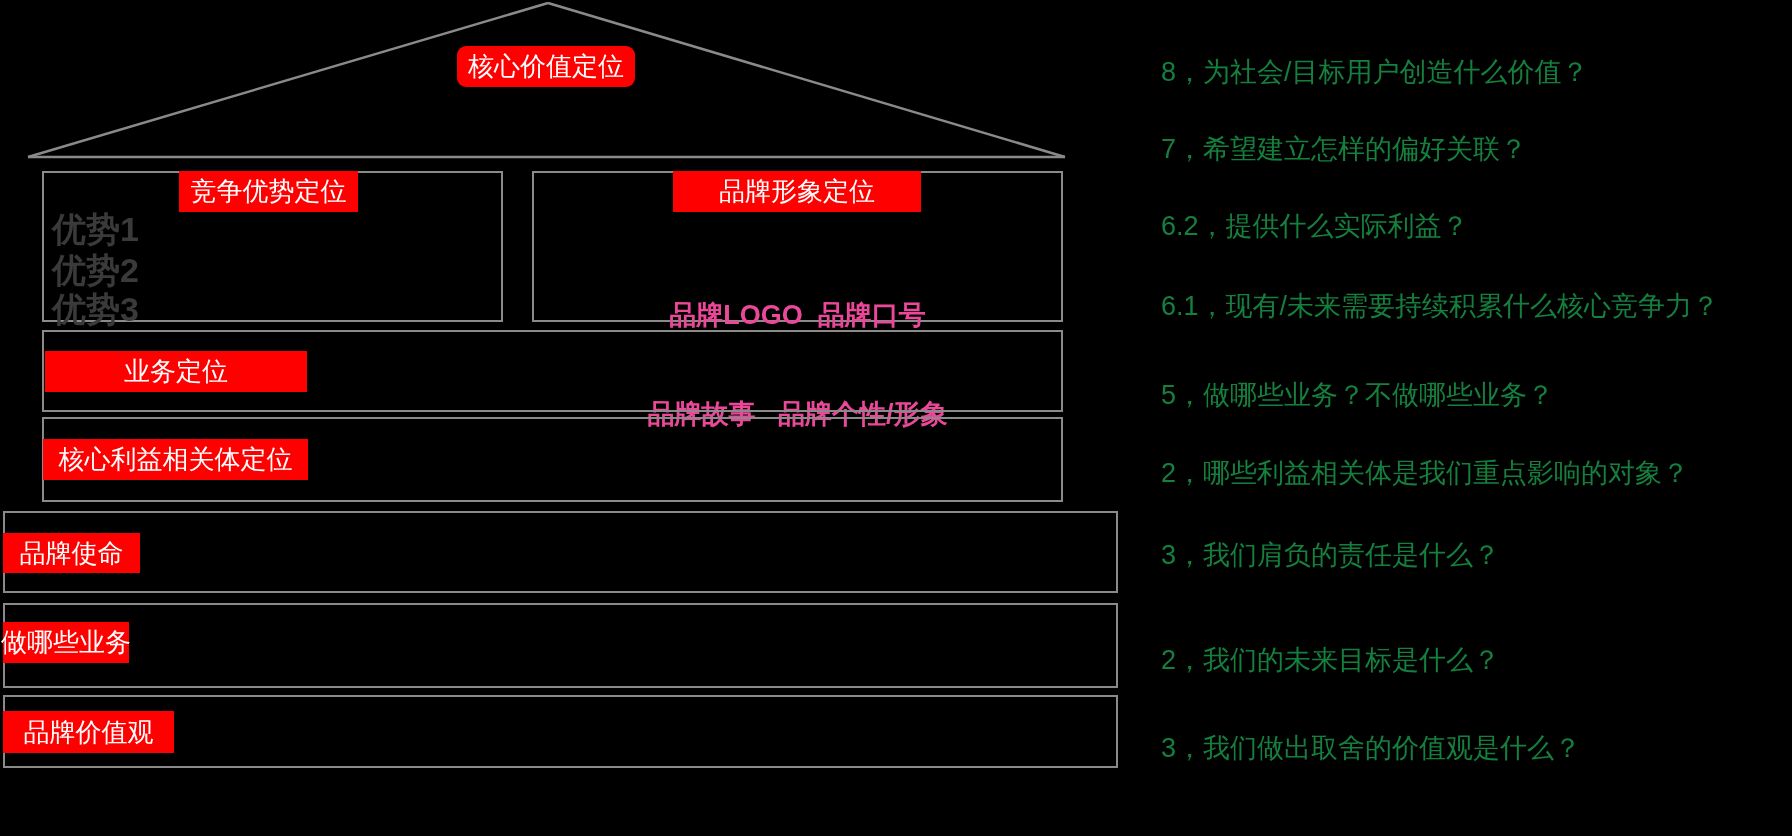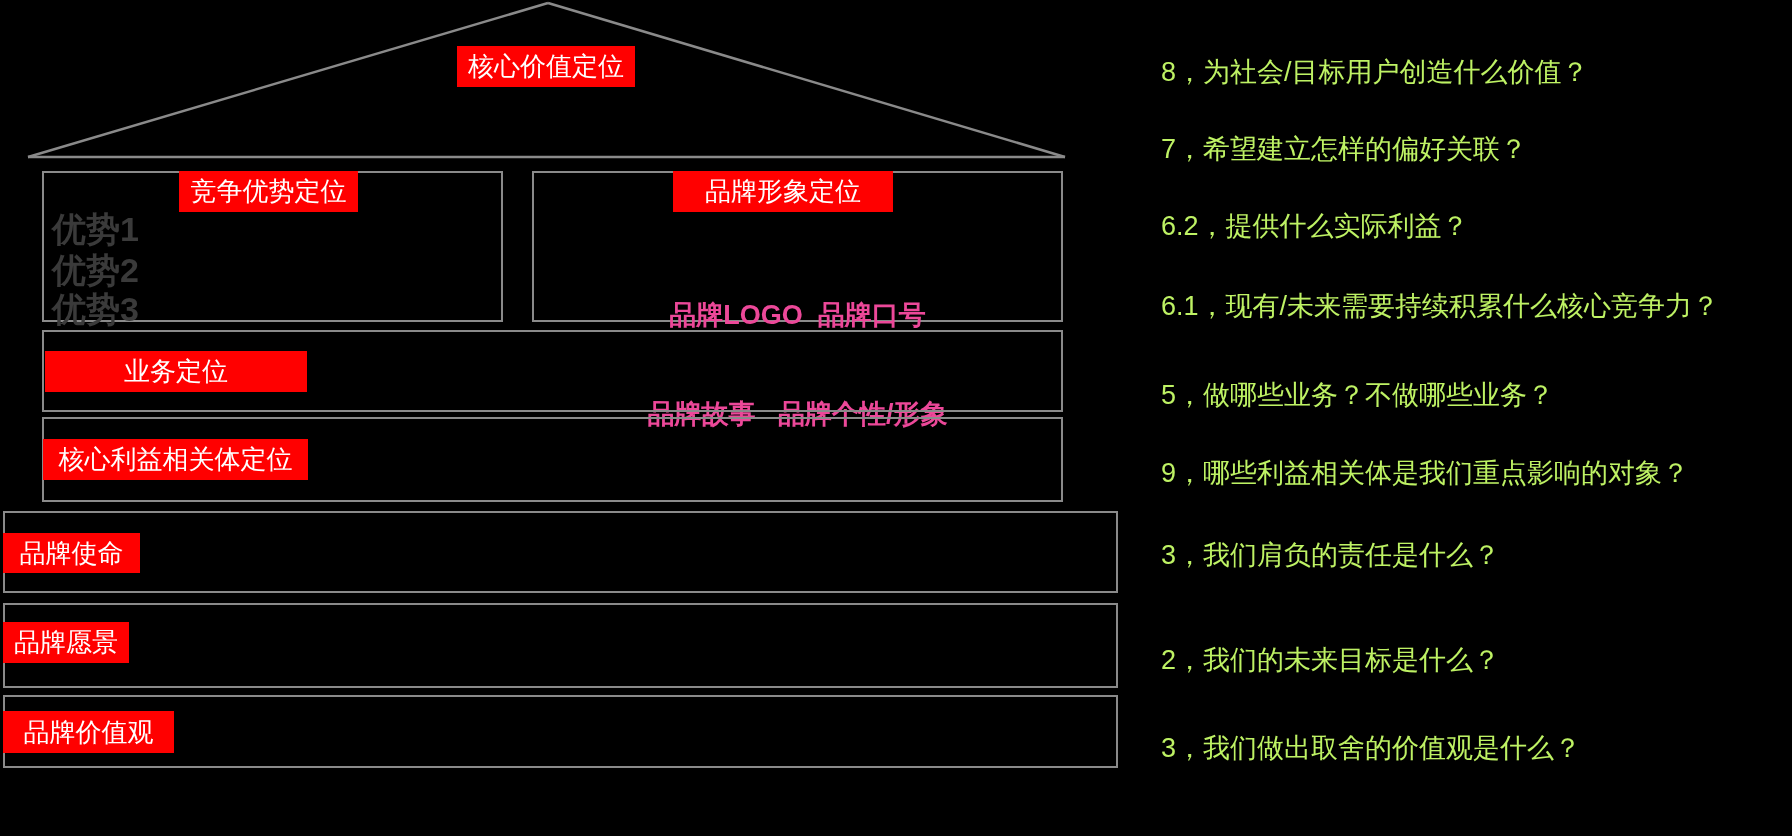--- a/index.html
+++ b/index.html
@@ -23,23 +23,23 @@
     color:#ffffff;
     font-size:26px;
     font-weight:500;
     display:flex;
     align-items:center;
     justify-content:center;
     box-sizing:border-box;
     white-space:nowrap;
   }
   
-  .lbl-core       {left:457px; top:46px;  width:178px; height:41px;}
+  .lbl-core       {left:457px; top:46px;  width:178px; height:41px;border-radius:9px;}
   .lbl-competitive{left:179px; top:171px; width:179px; height:41px;}
-  .lbl-image      {left:673px; top:171px; width:220px; height:41px;}
+  .lbl-image      {left:673px; top:171px; width:248px; height:41px;}
   .lbl-business   {left:45px;  top:351px; width:262px; height:41px;}
   .lbl-stakeholder{left:43px;  top:439px; width:265px; height:41px;}
   .lbl-mission    {left:3px;   top:533px; width:137px; height:40px;}
   .lbl-vision     {left:3px;   top:622px; width:126px; height:41px;}
   .lbl-values     {left:3px;   top:711px; width:171px; height:42px;}
   
   .box-competitive{left:42px;  top:171px; width:461px;  height:151px;}
   .box-image      {left:532px; top:171px; width:531px;  height:151px;}
   .box-business   {left:42px;  top:330px; width:1021px; height:82px;}
   .box-stakeholder{left:42px;  top:417px; width:1021px; height:85px;}
@@ -63,21 +63,21 @@
     text-align:center;
     color:#ec4899;
     font-size:27px;
     font-weight:700;
     line-height:33px;
     white-space:pre;
   }
   .question{
     position:absolute;
     left:1161px;
-    color:#bef264;
+    color:#15803d;
     font-size:27px;
     font-weight:400;
     white-space:nowrap;
     line-height:30px;
   }
   .q-8 {top:57px;}
   .q-7 {top:134px;}
   .q-62{top:211px;}
   .q-61{top:291px;}
   .q-5 {top:380px;}
@@ -115,30 +115,30 @@
   <div class="outline-box box-business"></div>
   <div class="red-label lbl-business">业务定位</div>
 
   <div class="outline-box box-stakeholder"></div>
   <div class="red-label lbl-stakeholder">核心利益相关体定位</div>
 
   <div class="outline-box box-mission"></div>
   <div class="red-label lbl-mission">品牌使命</div>
 
   <div class="outline-box box-vision"></div>
-  <div class="red-label lbl-vision">品牌愿景</div>
+  <div class="red-label lbl-vision">做哪些业务</div>
 
   <div class="outline-box box-values"></div>
   <div class="red-label lbl-values">品牌价值观</div>
 
   <div>
     <div class="question q-8">8，为社会/目标用户创造什么价值？</div>
     <div class="question q-7">7，希望建立怎样的偏好关联？</div>
     <div class="question q-62">6.2，提供什么实际利益？</div>
     <div class="question q-61">6.1，现有/未来需要持续积累什么核心竞争力？</div>
     <div class="question q-5">5，做哪些业务？不做哪些业务？</div>
-    <div class="question q-4">9，哪些利益相关体是我们重点影响的对象？</div>
+    <div class="question q-4">2，哪些利益相关体是我们重点影响的对象？</div>
     <div class="question q-3">3，我们肩负的责任是什么？</div>
     <div class="question q-2">2，我们的未来目标是什么？</div>
     <div class="question q-1">3，我们做出取舍的价值观是什么？</div>
   </div>
 
 </div>
 
 </body></html>

